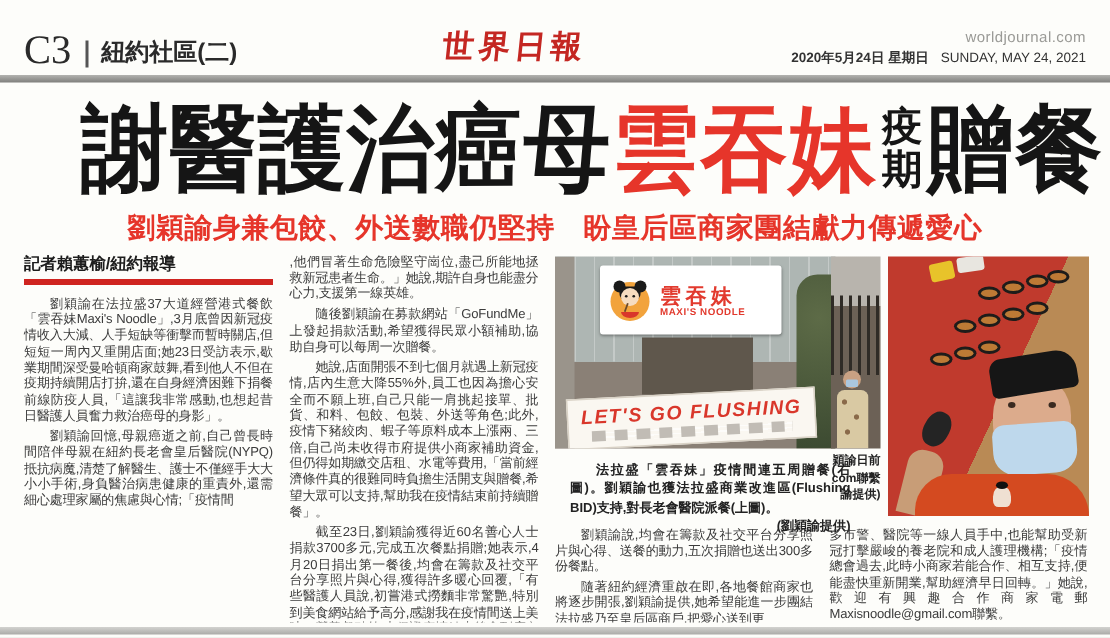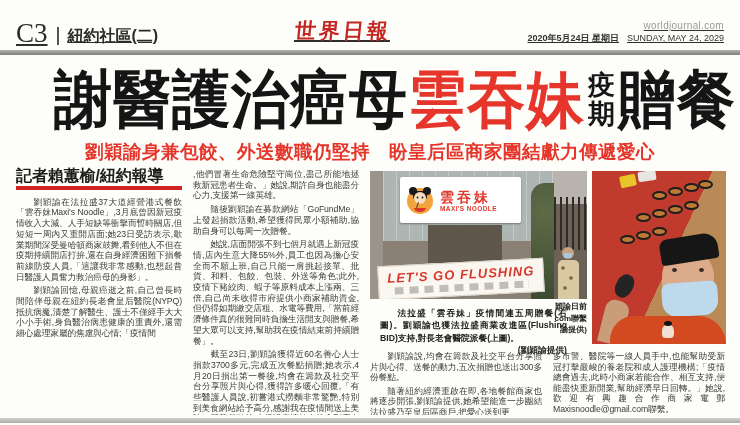--- a/index.html
+++ b/index.html
@@ -3,21 +3,21 @@
 <meta charset="utf-8">
 <style>
   * { margin:0; padding:0; box-sizing:border-box; }
   html,body { background:#e8e8e4; }
   .page {
     position:relative; width:740px; height:425px; margin:0 auto;
     background:#fdfdfa; overflow:hidden;
     font-family:"Liberation Sans", sans-serif; color:#2e2e2e;
   }
   
-  .hdr { height:50px; display:flex; align-items:flex-end; justify-content:space-between; padding:0 16px 5px 16px;text-decoration:underline; }
+  .hdr { height:50px; display:flex; align-items:flex-end; justify-content:space-between; padding:0 16px 5px 16px; }
   .hdr-left { display:flex; align-items:flex-end; gap:9px; }
   .pageno { font-family:"Liberation Serif", serif; font-size:27px; line-height:24px; color:#2a2a2a; }
   .section { font-size:16px; font-weight:700; color:#2a2a2a; border-left:2px solid #555; padding-left:9px; line-height:18px; }
   .masthead { font-size:21px; font-weight:900; color:#c42722; letter-spacing:3px; transform:skewX(-6deg); }
   .hdr-right { text-align:right; }
   .site { font-size:10px; color:#9a9a96; letter-spacing:.3px; }
   .dates { font-size:9px; color:#333; margin-top:1px; }
   .dates .cn { font-weight:700; margin-right:8px; }
   .rule-top { height:5px; background:linear-gradient(#b3b3b0,#7f7f7c); }
   
@@ -28,21 +28,21 @@
   .hl-group { display:flex; align-items:center; }
   .hl-stack { display:inline-flex; flex-direction:column; justify-content:center; margin:0 3px; }
   .hl-stack b { font-size:27px; line-height:29px; font-weight:900; color:#151515; }
   .subhl { text-align:center; font-size:18.5px; font-weight:700; color:#e6352a; letter-spacing:.5px; height:24px; line-height:22px; }
   
   .bodygrid { display:flex; gap:11px; padding:4px 16px 0 16px; height:250px; overflow:hidden; }
   .col { width:166px; flex:0 0 auto; font-size:8.7px; line-height:10.7px; text-align:justify; color:#3b3b3b; letter-spacing:-.1px; }
   .col p { margin:0 0 3px 0; text-indent:2em; }
   .col p.cont { text-indent:0; }
   .lead { font-size:9.9px; line-height:13.1px; font-weight:700; color:#1f1f1f; padding:0 5px; margin-bottom:5px !important; }
-  .byline { font-size:16px; font-weight:700; color:#1d1d1d; padding:2px 0 4px 0; text-align:left; }
+  .byline { font-size:11px; font-weight:700; color:#1d1d1d; padding:2px 0 4px 0; text-align:left; }
   .byline-rule { height:4px; background:#cf2420; margin-bottom:7px; }
   
   .right { position:relative; width:356px; flex:0 0 auto; }
   .mainphoto { position:absolute; left:0; top:2px; width:187px; height:128px; background:linear-gradient(#aeb6b3 0 55%, #8a8076 55% 100%); overflow:hidden; }
   .mainphoto .glass { position:absolute; inset:0 0 45% 0; background:repeating-linear-gradient(90deg, rgba(255,255,255,.28) 0 1px, transparent 1px 13px); }
   .mainphoto .pillar { position:absolute; left:0; top:0; bottom:0; width:13px; background:#9a948b; }
   .mainphoto .door { position:absolute; left:58px; top:54px; width:74px; height:38px; background:#5f574c; }
   .mainphoto .green { position:absolute; right:0; top:12px; bottom:0; width:26px; background:radial-gradient(circle at 60% 25%, #5d6b47, #3c4a31); border-radius:14px 0 0 0; }
   .sign { position:absolute; left:30px; top:6px; width:121px; height:46px; background:#fff; border-radius:2px; box-shadow:0 1px 2px rgba(0,0,0,.35); display:flex; align-items:center; gap:4px; padding:3px 4px; z-index:4; }
   .sign-cn { font-size:14px; font-weight:900; color:#e23a2e; letter-spacing:3px; line-height:16px; }
@@ -104,21 +104,21 @@
 
   <div class="hdr">
     <div class="hdr-left">
       <span class="pageno">C3</span>
       <span class="section">紐約社區(二)</span>
     </div>
     <div class="masthead">世界日報</div>
     <div class="hdr-right">
       <div class="site">worldjournal.com</div>
       <div class="dates">
-        <span class="cn">2020年5月24日 星期日</span><span class="en">SUNDAY, MAY 24, 2029</span>
+        <span class="cn">2020年5月24日 星期日</span><span class="en">SUNDAY, MAY 24, 2021</span>
       </div>
     </div>
   </div>
   <div class="rule-top"></div>
 
   <div class="hl">
     <span class="hl-black">謝醫護治癌母</span>
     <span class="hl-group">
       <span class="hl-red">雲吞妹</span>
       <span class="hl-stack">

